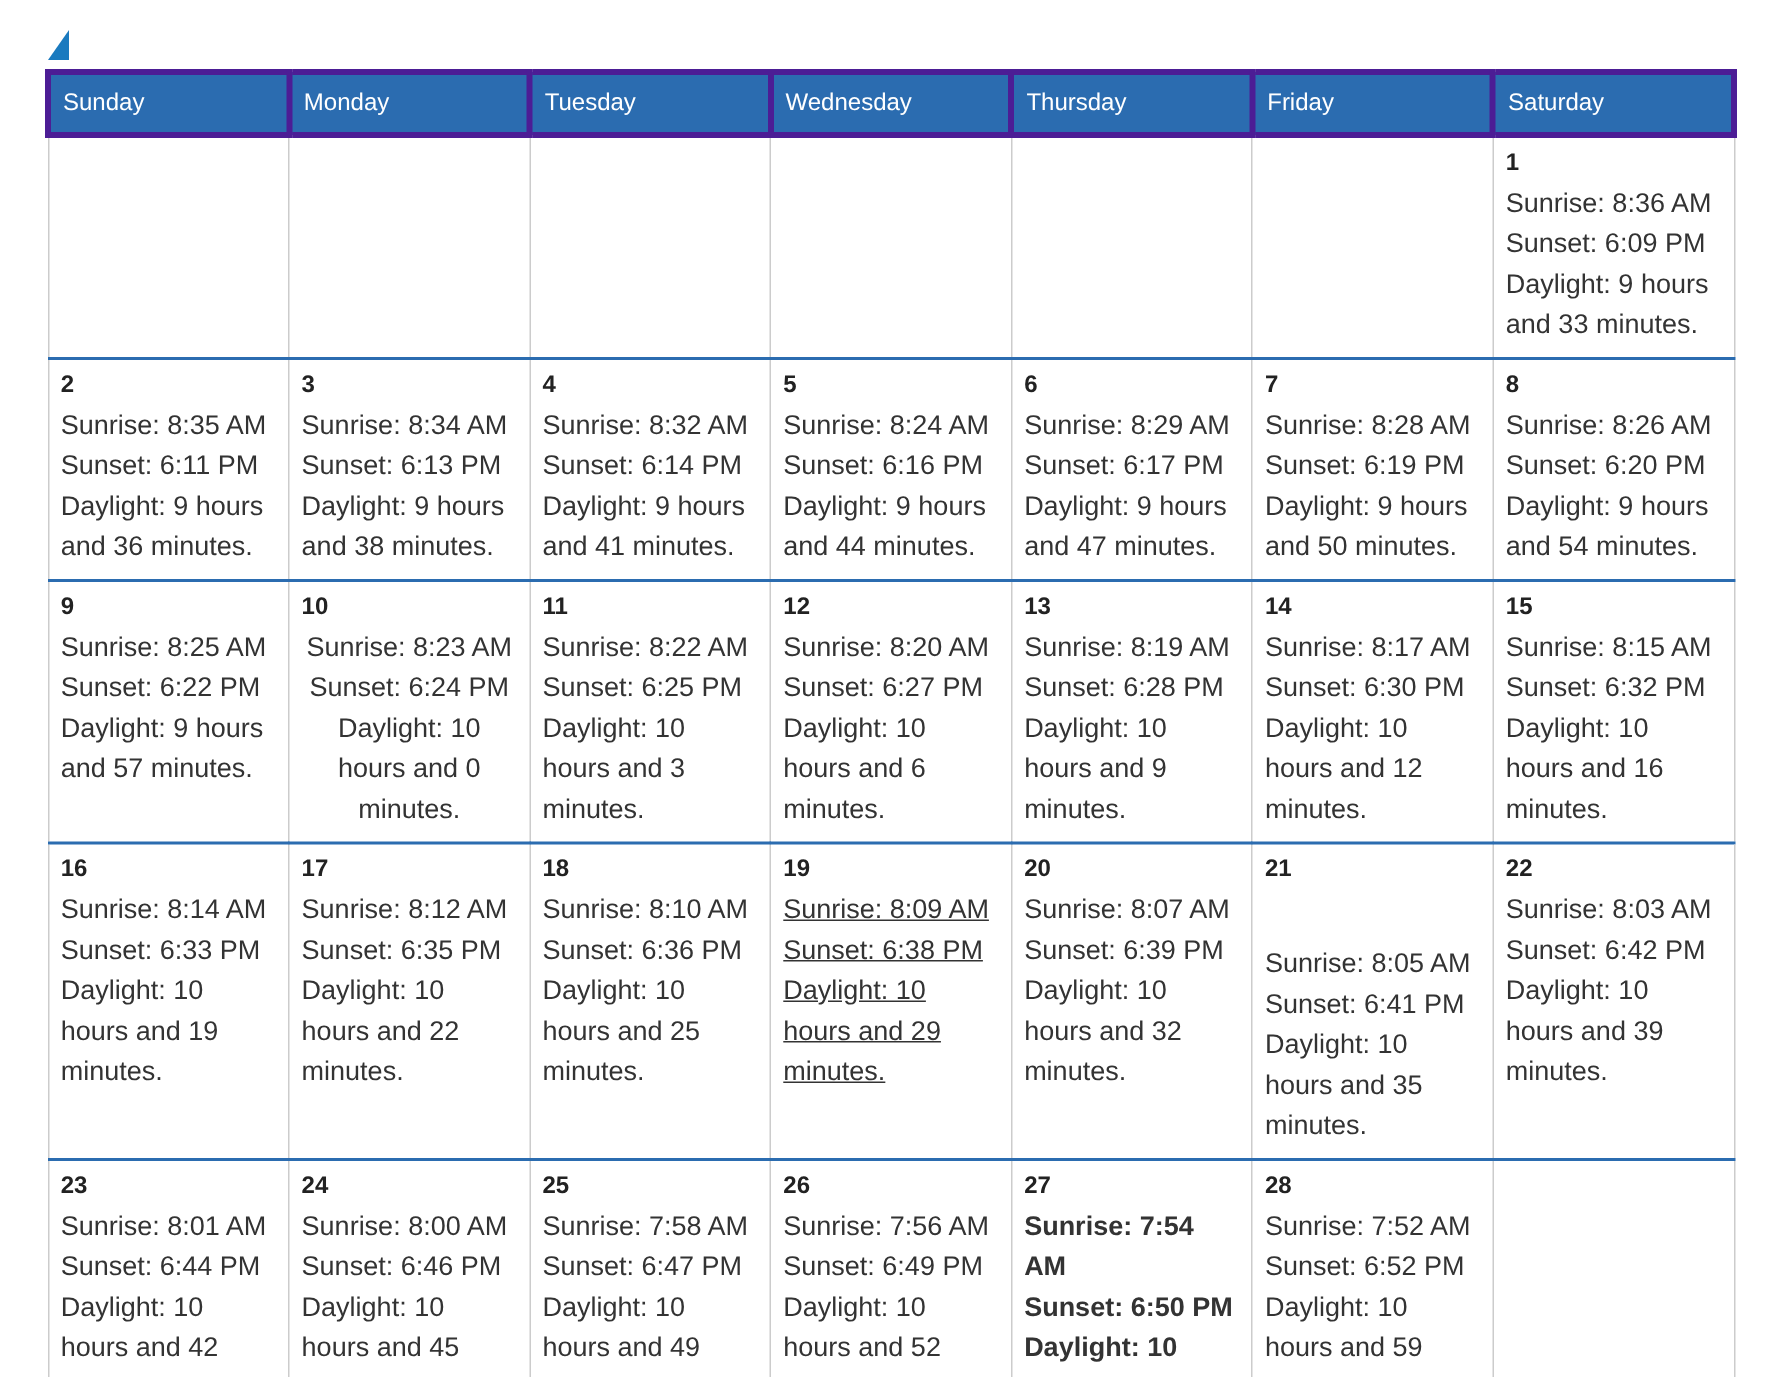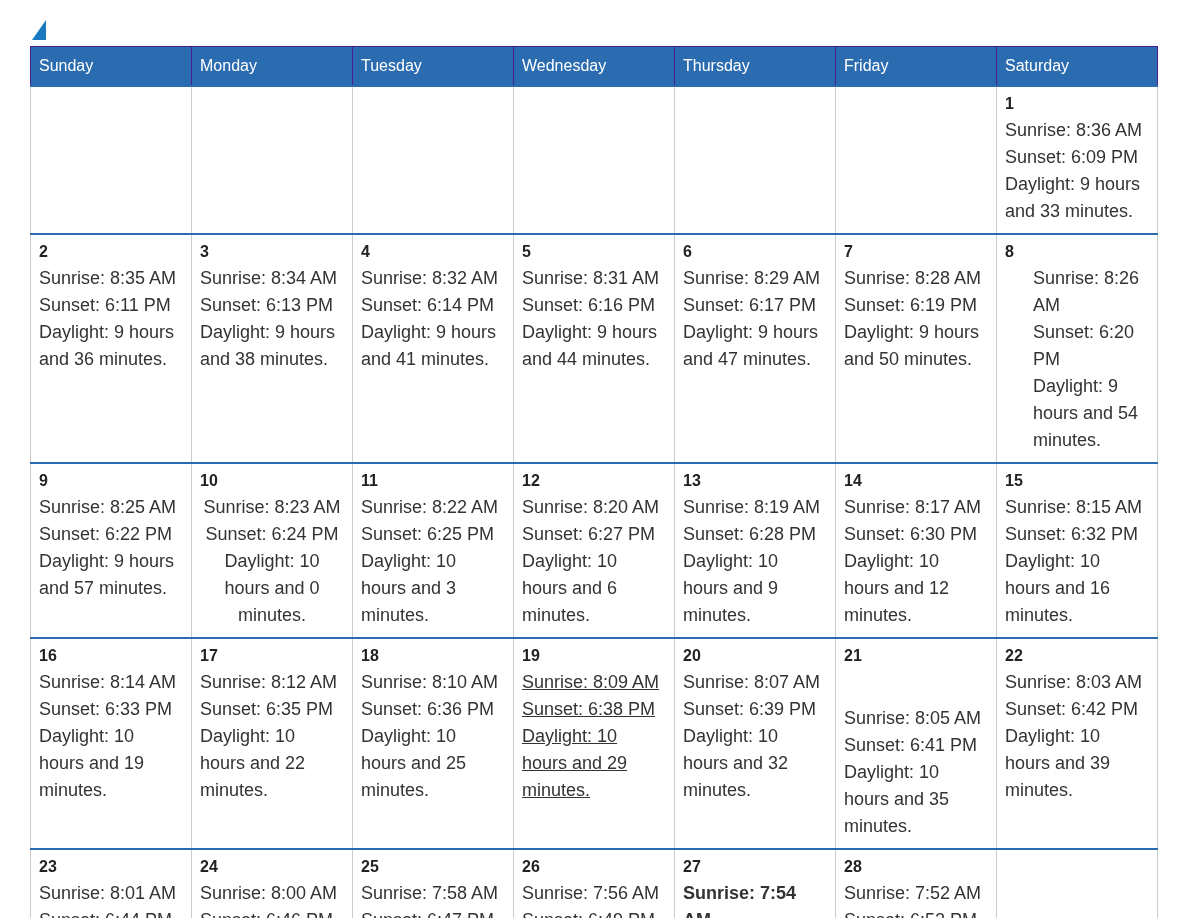--- a/index.html
+++ b/index.html
@@ -40,21 +40,21 @@
       border-collapse: collapse;
       margin-top: 10px;
     }
     .calendar th {
       background-color: #2b6cb0;
       color: #fff;
       font-size: 16px;
       font-weight: normal;
       padding: 10px 8px;
       text-align: left;
-      border: 1px solid #4c1d95;
+      border: 4px solid #4c1d95;
     }
     .calendar td {
       vertical-align: top;
       padding: 8px;
       border: 1px solid #ccc;
       width: 14.28%;
       min-height: 110px;
       font-size: 12.5px;
       color: #333;
       background: #fff;
@@ -162,39 +162,39 @@
 Daylight: 9 hours and 38 minutes.</div>
         </td>
         <td>
           <span class="day-num">4</span>
           <div class="day-info" style="white-space: pre-line;">Sunrise: 8:32 AM
 Sunset: 6:14 PM
 Daylight: 9 hours and 41 minutes.</div>
         </td>
         <td>
           <span class="day-num">5</span>
-          <div class="day-info" style="white-space: pre-line;">Sunrise: 8:31 AM
+          <div class="day-info" style="white-space: pre-line;">Sunrise: 8:24 AM
 Sunset: 6:16 PM
 Daylight: 9 hours and 44 minutes.</div>
         </td>
         <td>
           <span class="day-num">6</span>
           <div class="day-info" style="white-space: pre-line;">Sunrise: 8:29 AM
 Sunset: 6:17 PM
 Daylight: 9 hours and 47 minutes.</div>
         </td>
         <td>
           <span class="day-num">7</span>
           <div class="day-info" style="white-space: pre-line;">Sunrise: 8:28 AM
 Sunset: 6:19 PM
 Daylight: 9 hours and 50 minutes.</div>
         </td>
         <td>
           <span class="day-num">8</span>
-          <div class="day-info" style="white-space: pre-line; margin-left: 28px;">Sunrise: 8:26 AM
+          <div class="day-info" style="white-space: pre-line;">Sunrise: 8:26 AM
 Sunset: 6:20 PM
 Daylight: 9 hours and 54 minutes.</div>
         </td>
       </tr>
       <tr>
         <td>
           <span class="day-num">9</span>
           <div class="day-info" style="white-space: pre-line;">Sunrise: 8:25 AM
 Sunset: 6:22 PM
 Daylight: 9 hours and 57 minutes.</div>

